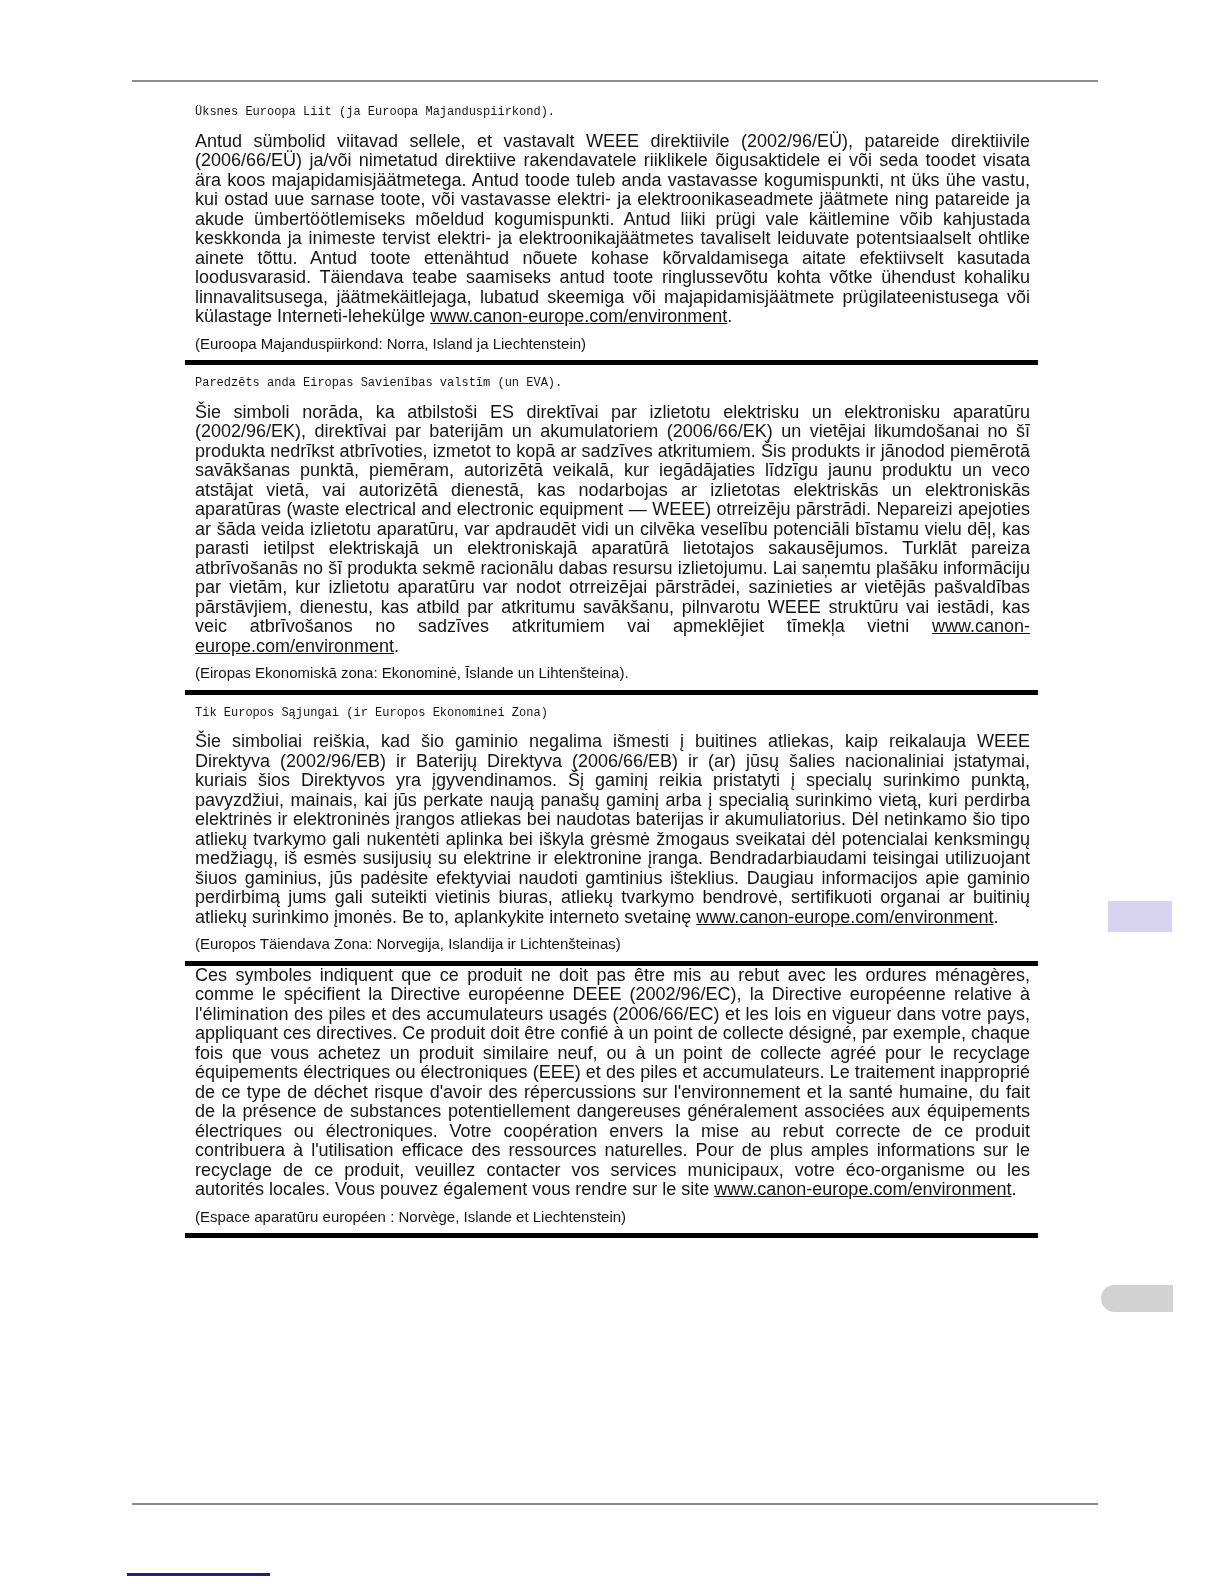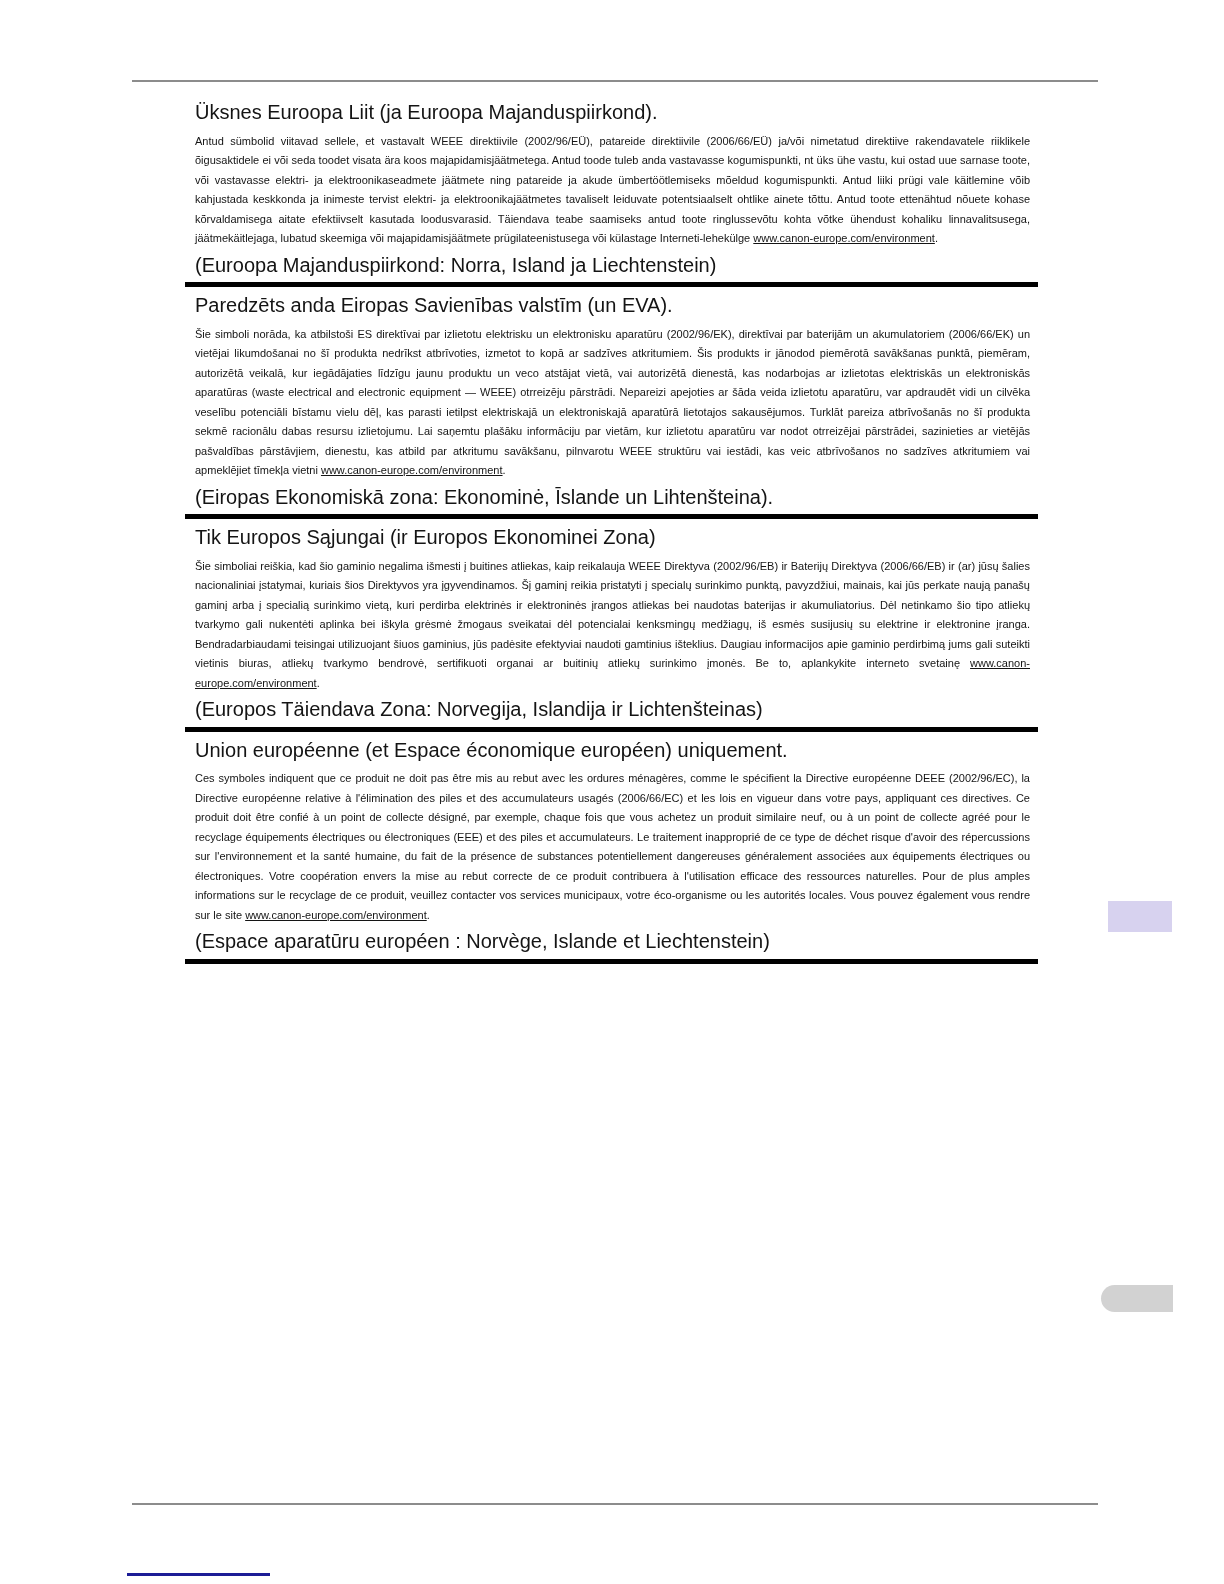--- a/index.html
+++ b/index.html
@@ -13,29 +13,29 @@
   }
   .top-rule {
     position: absolute; left: 132px; top: 80px;
     width: 966px; height: 2px; background: #8c8c8c;
   }
   .content {
     position: absolute; left: 185px; top: 94px; width: 853px;
   }
   .sec { padding: 0 8px 0 10px; }
   .sec-heading {
-    font-size: 20px; font-weight: 400;
-    line-height: 19.5px; margin: 9px 0 9px 0;
+    font-size: 12px; font-weight: 400;
+    line-height: 19.5px; margin: 9px 0 9px 0; font-family: Liberation Mono, monospace;
   }
   .sec-body {
-    font-size: 11px; line-height: 19.5px;
+    font-size: 18px; line-height: 19.5px;
     text-align: justify; margin: 0;
   }
   .sec-eea {
-    font-size: 20px; line-height: 19.5px;
+    font-size: 15px; line-height: 19.5px;
     margin: 7px 0 0 0; text-align: left;
   }
   .env-link { color: inherit; text-decoration: underline; cursor: pointer; }
   .divider { height: 5px; background: #000000; margin-top: 7px; }
   .tab-lavender {
     position: absolute; left: 1108px; top: 901px;
     width: 64px; height: 31px; background: #d7d2ef;
   }
   .tab-gray {
     position: absolute; left: 1101px; top: 1285px;
@@ -73,21 +73,20 @@
   <div class="divider"></div>
 
   <section class="sec">
     <h2 class="sec-heading">Tik Europos Sąjungai (ir Europos Ekonominei Zona)</h2>
     <p class="sec-body"><span>Šie simboliai reiškia, kad šio gaminio negalima išmesti į buitines atliekas, kaip reikalauja WEEE Direktyva (2002/96/EB) ir Baterijų Direktyva (2006/66/EB) ir (ar) jūsų šalies nacionaliniai įstatymai, kuriais šios Direktyvos yra įgyvendinamos. Šį gaminį reikia pristatyti į specialų surinkimo punktą, pavyzdžiui, mainais, kai jūs perkate naują panašų gaminį arba į specialią surinkimo vietą, kuri perdirba elektrinės ir elektroninės įrangos atliekas bei naudotas baterijas ir akumuliatorius. Dėl netinkamo šio tipo atliekų tvarkymo gali nukentėti aplinka bei iškyla grėsmė žmogaus sveikatai dėl potencialai kenksmingų medžiagų, iš esmės susijusių su elektrine ir elektronine įranga. Bendradarbiaudami teisingai utilizuojant šiuos gaminius, jūs padėsite efektyviai naudoti gamtinius išteklius. Daugiau informacijos apie gaminio perdirbimą jums gali suteikti vietinis biuras, atliekų tvarkymo bendrovė, sertifikuoti organai ar buitinių atliekų surinkimo įmonės. Be to, aplankykite interneto svetainę </span><a class="env-link">www.canon-europe.com/environment</a><span>.</span></p>
     <p class="sec-eea">(Europos Täiendava Zona: Norvegija, Islandija ir Lichtenšteinas)</p>
   </section>
   <div class="divider"></div>
 
   <section class="sec">
-    <h2 class="sec-heading">Union européenne (et Espace économique européen) uniquement.</h2>
     <p class="sec-body"><span>Ces symboles indiquent que ce produit ne doit pas être mis au rebut avec les ordures ménagères, comme le spécifient la Directive européenne DEEE (2002/96/EC), la Directive européenne relative à l'élimination des piles et des accumulateurs usagés (2006/66/EC) et les lois en vigueur dans votre pays, appliquant ces directives. Ce produit doit être confié à un point de collecte désigné, par exemple, chaque fois que vous achetez un produit similaire neuf, ou à un point de collecte agréé pour le recyclage équipements électriques ou électroniques (EEE) et des piles et accumulateurs. Le traitement inapproprié de ce type de déchet risque d'avoir des répercussions sur l'environnement et la santé humaine, du fait de la présence de substances potentiellement dangereuses généralement associées aux équipements électriques ou électroniques. Votre coopération envers la mise au rebut correcte de ce produit contribuera à l'utilisation efficace des ressources naturelles. Pour de plus amples informations sur le recyclage de ce produit, veuillez contacter vos services municipaux, votre éco-organisme ou les autorités locales. Vous pouvez également vous rendre sur le site </span><a class="env-link">www.canon-europe.com/environment</a><span>.</span></p>
     <p class="sec-eea">(Espace aparatūru européen : Norvège, Islande et Liechtenstein)</p>
   </section>
   <div class="divider"></div>
 
 </main>
 
 <div class="tab-lavender"></div>
 <div class="tab-gray"></div>
 

